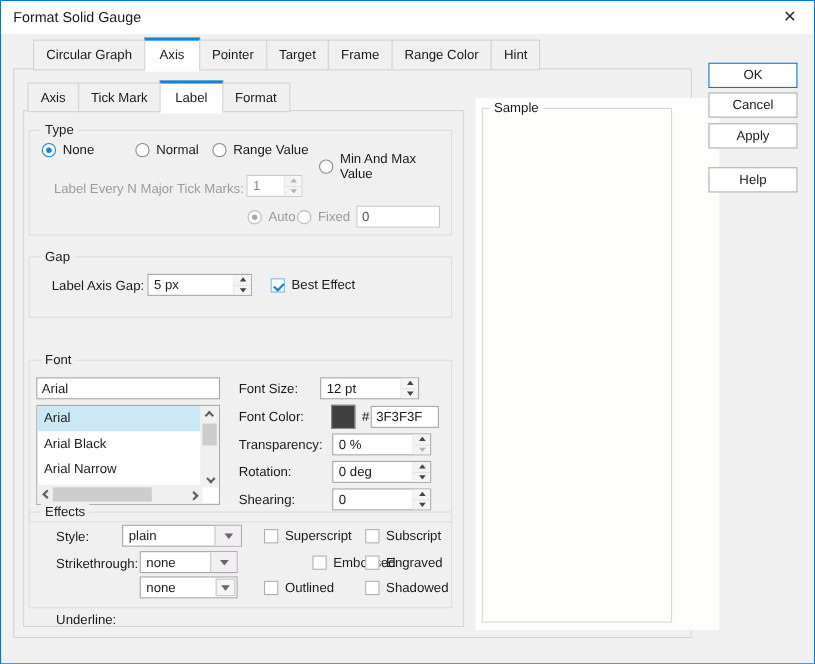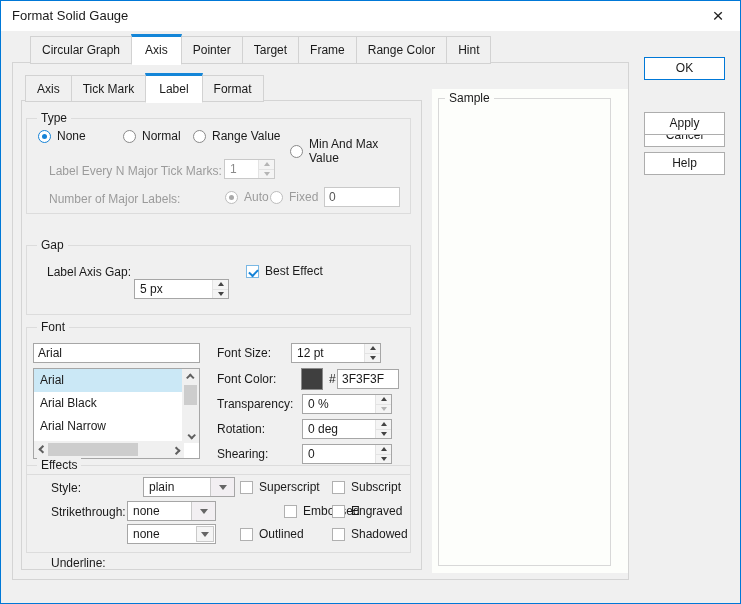--- a/index.html
+++ b/index.html
@@ -71,21 +71,21 @@
   .chev{width:6px;height:6px;border-left:2px solid #606060;border-top:2px solid #606060;}
   .chev.up{transform:rotate(45deg) translateY(1px);}
   .chev.dn{transform:rotate(225deg) translateY(1px);}
   .chev.lf{transform:rotate(-45deg) translateX(1px);}
   .chev.rt{transform:rotate(135deg) translateX(1px);}
   .vthumb{position:absolute;left:2px;width:13px;background:#cdcdcd;}
   .hthumb{position:absolute;top:2px;height:13px;background:#cdcdcd;}
   
   .swatch{position:absolute;width:22px;height:22px;background:#3f3f3f;border:1px solid #8a8a8a;}
   
-  .samplewrap{position:absolute;left:431px;top:88px;width:196px;height:484px;background:#fdfefb;}
+  .samplewrap{position:absolute;left:431px;top:88px;width:222px;height:484px;background:#fdfefb;}
   .samplegrp{position:absolute;left:6px;top:9px;width:173px;height:468px;border:1px solid #d8d8d8;}
   .samplegrp .cap{position:absolute;top:-8px;left:6px;background:#fdfefb;padding:0 4px;}
   .btn{position:absolute;left:643px;width:81px;height:23px;background:#fff;border:1px solid #adadad;
     text-align:center;line-height:21px;cursor:default;}
   .btn.primary{border:1px solid #0078d7;}
   .lbl{position:absolute;white-space:nowrap;}
 </style>
 </head>
 <body>
 
@@ -143,39 +143,38 @@
       <span class="spin">
         <span class="sbtn">
             <i class="tri-up tri-grey"></i>
           </span>
         <span class="sbtn">
             <i class="tri-dn tri-grey"></i>
           </span>
       </span>
     </div>
 
-    <span class="lbl dis-t" style="left:22px;top:73px;">Number of Major Labels:</span>
     <div class="ritem" style="left:198px;top:71px;">
       <span class="radio dis on"></span>
       <span class="dis-t">Auto</span>
     </div>
     <div class="ritem" style="left:243px;top:71px;">
       <span class="radio dis"></span>
       <span class="dis-t">Fixed</span>
     </div>
     <div class="inpbox dis" style="left:297px;top:68px;width:76px;height:20px;">
       <input class="inp" style="color: rgb(85, 85, 85);" value="0">
     </div>
   </div>
 
-  <div class="grp" style="left:25px;top:244px;width:385px;height:70px;">
+  <div class="grp" style="left:25px;top:232px;width:385px;height:56px;">
     <span class="cap">Gap</span>
 
     <span class="lbl" style="left:20px;top:19px;">Label Axis Gap:</span>
-    <div class="spinf" style="left:107px;top:15px;width:95px;height:20px;margin-top:18px;">
+    <div class="spinf" style="left:107px;top:15px;width:95px;height:20px;">
       <span class="val">5 px</span>
       <span class="spin">
         <span class="sbtn">
             <i class="tri-up"></i>
           </span>
         <span class="sbtn">
             <i class="tri-dn"></i>
           </span>
       </span>
     </div>
@@ -274,21 +273,21 @@
             <i class="tri-dn"></i>
           </span>
       </span>
     </div>
   </div>
 
   <div class="grp" style="left:25px;top:464px;width:385px;height:88px;">
     <span class="cap">Effects</span>
 
     <span class="lbl" style="left:24px;top:15px;">Style:</span>
-    <div class="combo" style="left:116px;top:11px;width:92px;">
+    <div class="combo" style="left:84px;top:11px;width:109px;">
       <span class="val">plain</span>
       <span class="carrow">
           <i class="tri-dn"></i>
         </span>
     </div>
 
     <span class="lbl" style="left:24px;top:39px;">Strikethrough:</span>
     <div class="combo" style="left:100px;top:35px;width:89px;">
       <span class="val">none</span>
       <span class="carrow">
@@ -330,17 +329,17 @@
     </div>
   </div>
 
   <div class="samplewrap">
     <div class="samplegrp">
       <span class="cap">Sample</span>
     </div>
   </div>
 
   <div class="btn primary" style="top:56px;">OK</div>
-  <div class="btn" style="top:83px;margin-top:40px;">Cancel</div>
+  <div class="btn" style="top:83px;">Cancel</div>
   <div class="btn" style="top:111px;">Apply</div>
   <div class="btn" style="top:151px;">Help</div>
 
 </div>
 
 </body></html>

